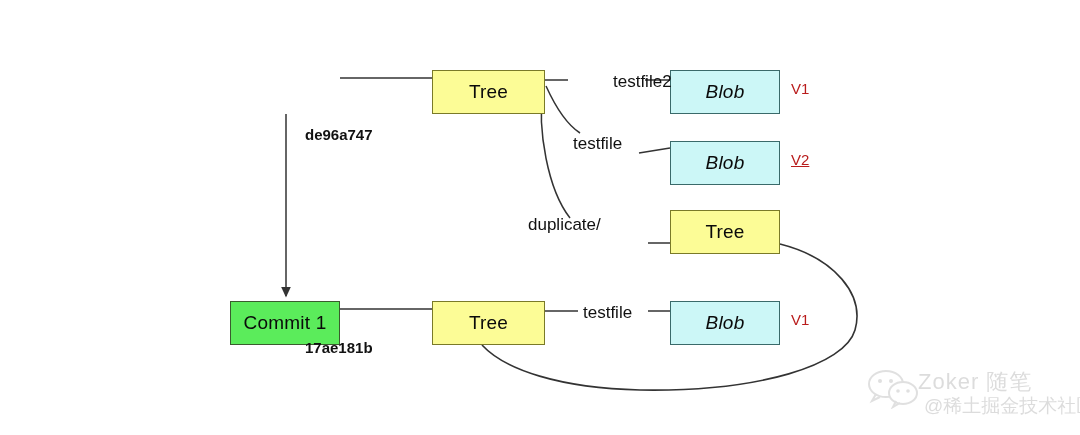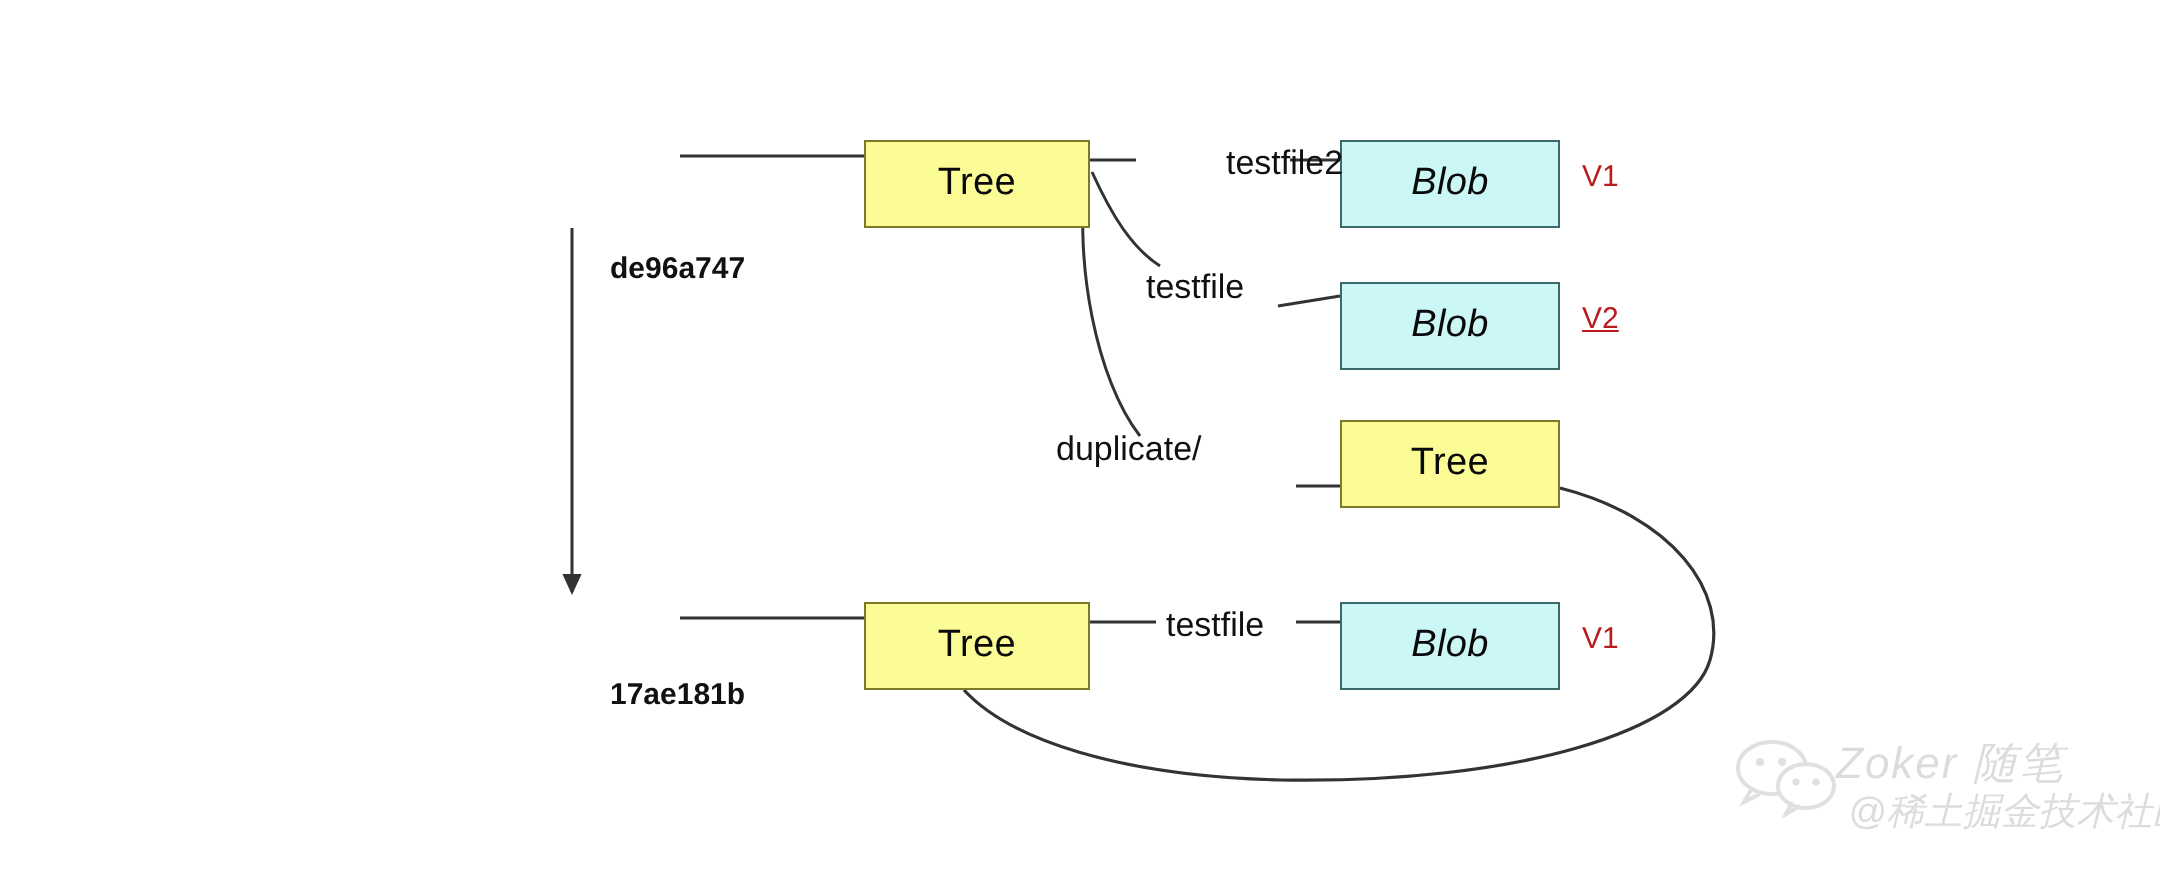--- a/index.html
+++ b/index.html
@@ -73,21 +73,20 @@
   }
   #watermark {
     position: absolute;
     right: 8px;
     bottom: 8px;
     width: 210px;
     height: 62px;
     opacity: 0.30;
     z-index: 4;
     pointer-events: none;
-    font-style: italic;
   }
   .wm-line1 {
     position: absolute;
     left: 56px;
     top: 2px;
     font-size: 22px;
     color: #8d8d8d;
     white-space: nowrap;
     letter-spacing: 1px;
   }
@@ -147,20 +146,23 @@
   </div>
   <div class="node blob" style="left:670px; top:70px; width:110px; height:44px;">
     <span>Blob</span>
   </div>
   <div class="node blob" style="left:670px; top:141px; width:110px; height:44px;">
     <span>Blob</span>
   </div>
   <div class="node tree" style="left:670px; top:210px; width:110px; height:44px;">
     <span>Tree</span>
   </div>
+  <div class="node commit" style="left:230px; top:301px; width:110px; height:44px;">
+    <span>Commit 1</span>
+  </div>
   <div class="node tree" style="left:432px; top:301px; width:113px; height:44px;">
     <span>Tree</span>
   </div>
   <div class="node blob" style="left:670px; top:301px; width:110px; height:44px;">
     <span>Blob</span>
   </div>
 
   <div class="edge-label" style="left:573px; top:72px;margin-left:40px;">testfile2</div>
   <div class="edge-label" style="left:573px; top:134px;">testfile</div>
   <div class="edge-label" style="left:528px; top:215px;">duplicate/</div>

